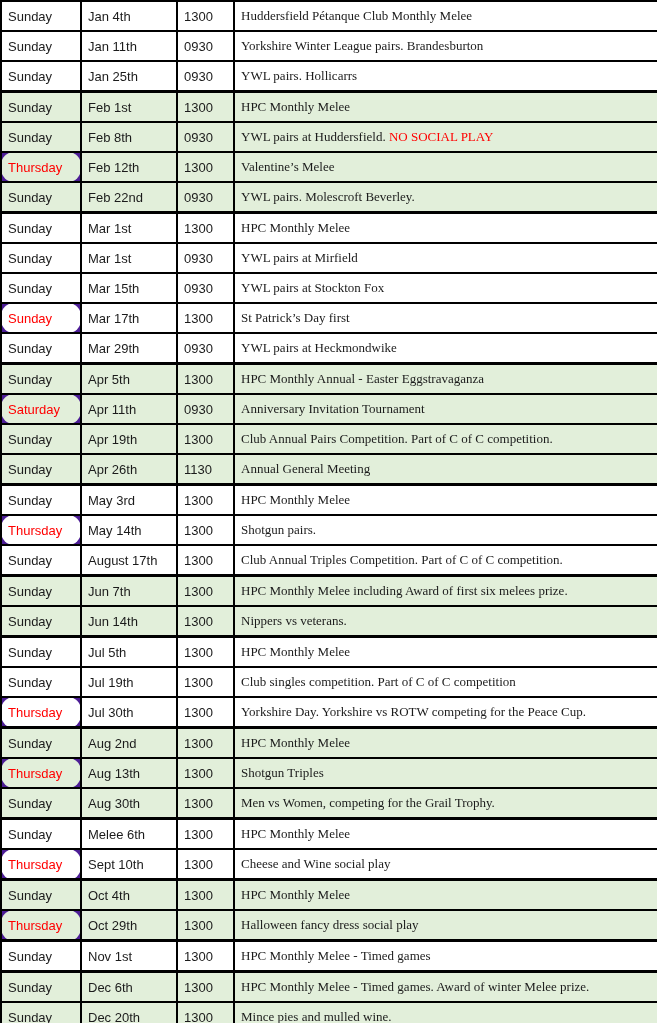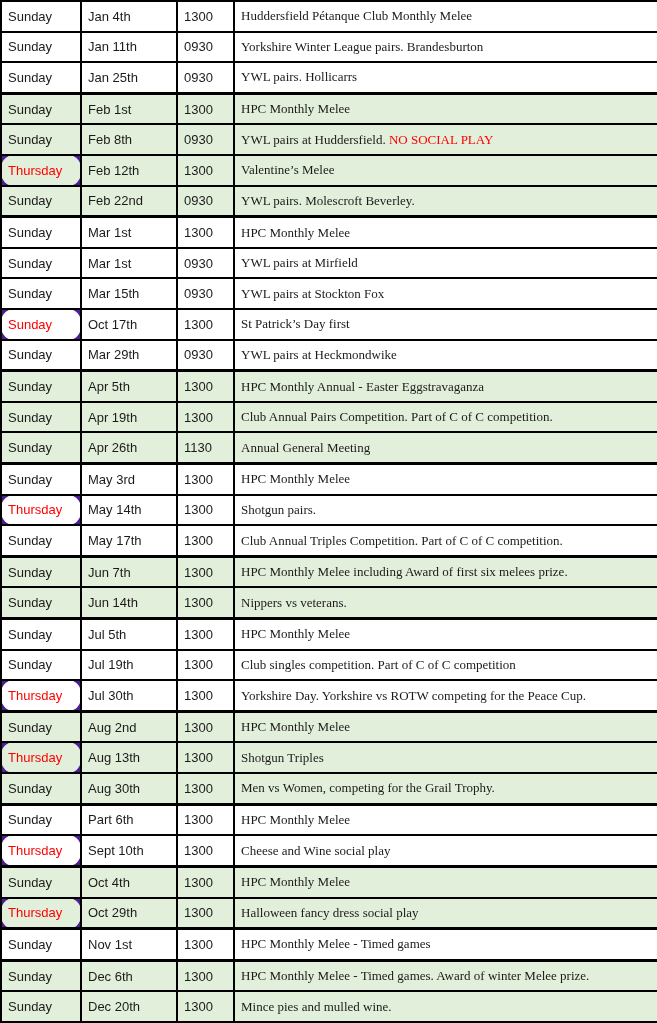--- a/index.html
+++ b/index.html
@@ -102,35 +102,41 @@
           <td class="col-event"><span>YWL pairs at Mirfield</span></td>
         </tr>
         <tr>
           <td class="col-day">Sunday</td>
           <td class="col-date">Mar 15th</td>
           <td class="col-time">0930</td>
           <td class="col-event"><span>YWL pairs at Stockton Fox</span></td>
         </tr>
         <tr>
           <td class="col-day day-red">Sunday</td>
-          <td class="col-date">Oct 17th</td>
+          <td class="col-date">Mar 17th</td>
           <td class="col-time">1300</td>
           <td class="col-event"><span>St Patrick’s Day first</span></td>
         </tr>
         <tr>
           <td class="col-day">Sunday</td>
           <td class="col-date">Mar 29th</td>
           <td class="col-time">0930</td>
           <td class="col-event"><span>YWL pairs at Heckmondwike</span></td>
         </tr>
         <tr class="shaded month-start">
           <td class="col-day">Sunday</td>
           <td class="col-date">Apr 5th</td>
           <td class="col-time">1300</td>
           <td class="col-event"><span>HPC Monthly Annual - Easter Eggstravaganza</span></td>
+        </tr>
+        <tr class="shaded">
+          <td class="col-day day-red">Saturday</td>
+          <td class="col-date">Apr 11th</td>
+          <td class="col-time">0930</td>
+          <td class="col-event"><span>Anniversary Invitation Tournament</span></td>
         </tr>
         <tr class="shaded">
           <td class="col-day">Sunday</td>
           <td class="col-date">Apr 19th</td>
           <td class="col-time">1300</td>
           <td class="col-event"><span>Club Annual Pairs Competition. Part of C of C competition.</span></td>
         </tr>
         <tr class="shaded">
           <td class="col-day">Sunday</td>
           <td class="col-date">Apr 26th</td>
@@ -144,21 +150,21 @@
           <td class="col-event"><span>HPC Monthly Melee</span></td>
         </tr>
         <tr>
           <td class="col-day day-red">Thursday</td>
           <td class="col-date">May 14th</td>
           <td class="col-time">1300</td>
           <td class="col-event"><span>Shotgun pairs.</span></td>
         </tr>
         <tr>
           <td class="col-day">Sunday</td>
-          <td class="col-date">May 17th</td>
+          <td class="col-date">August 17th</td>
           <td class="col-time">1300</td>
           <td class="col-event"><span>Club Annual Triples Competition. Part of C of C competition.</span></td>
         </tr>
         <tr class="shaded month-start">
           <td class="col-day">Sunday</td>
           <td class="col-date">Jun 7th</td>
           <td class="col-time">1300</td>
           <td class="col-event"><span>HPC Monthly Melee including Award of first six melees prize.</span></td>
         </tr>
         <tr class="shaded">
@@ -198,21 +204,21 @@
           <td class="col-event"><span>Shotgun Triples</span></td>
         </tr>
         <tr class="shaded">
           <td class="col-day">Sunday</td>
           <td class="col-date">Aug 30th</td>
           <td class="col-time">1300</td>
           <td class="col-event"><span>Men vs Women, competing for the Grail Trophy.</span></td>
         </tr>
         <tr class="month-start">
           <td class="col-day">Sunday</td>
-          <td class="col-date">Part 6th</td>
+          <td class="col-date">Melee 6th</td>
           <td class="col-time">1300</td>
           <td class="col-event"><span>HPC Monthly Melee</span></td>
         </tr>
         <tr>
           <td class="col-day day-red">Thursday</td>
           <td class="col-date">Sept 10th</td>
           <td class="col-time">1300</td>
           <td class="col-event"><span>Cheese and Wine social play</span></td>
         </tr>
         <tr class="shaded month-start">

